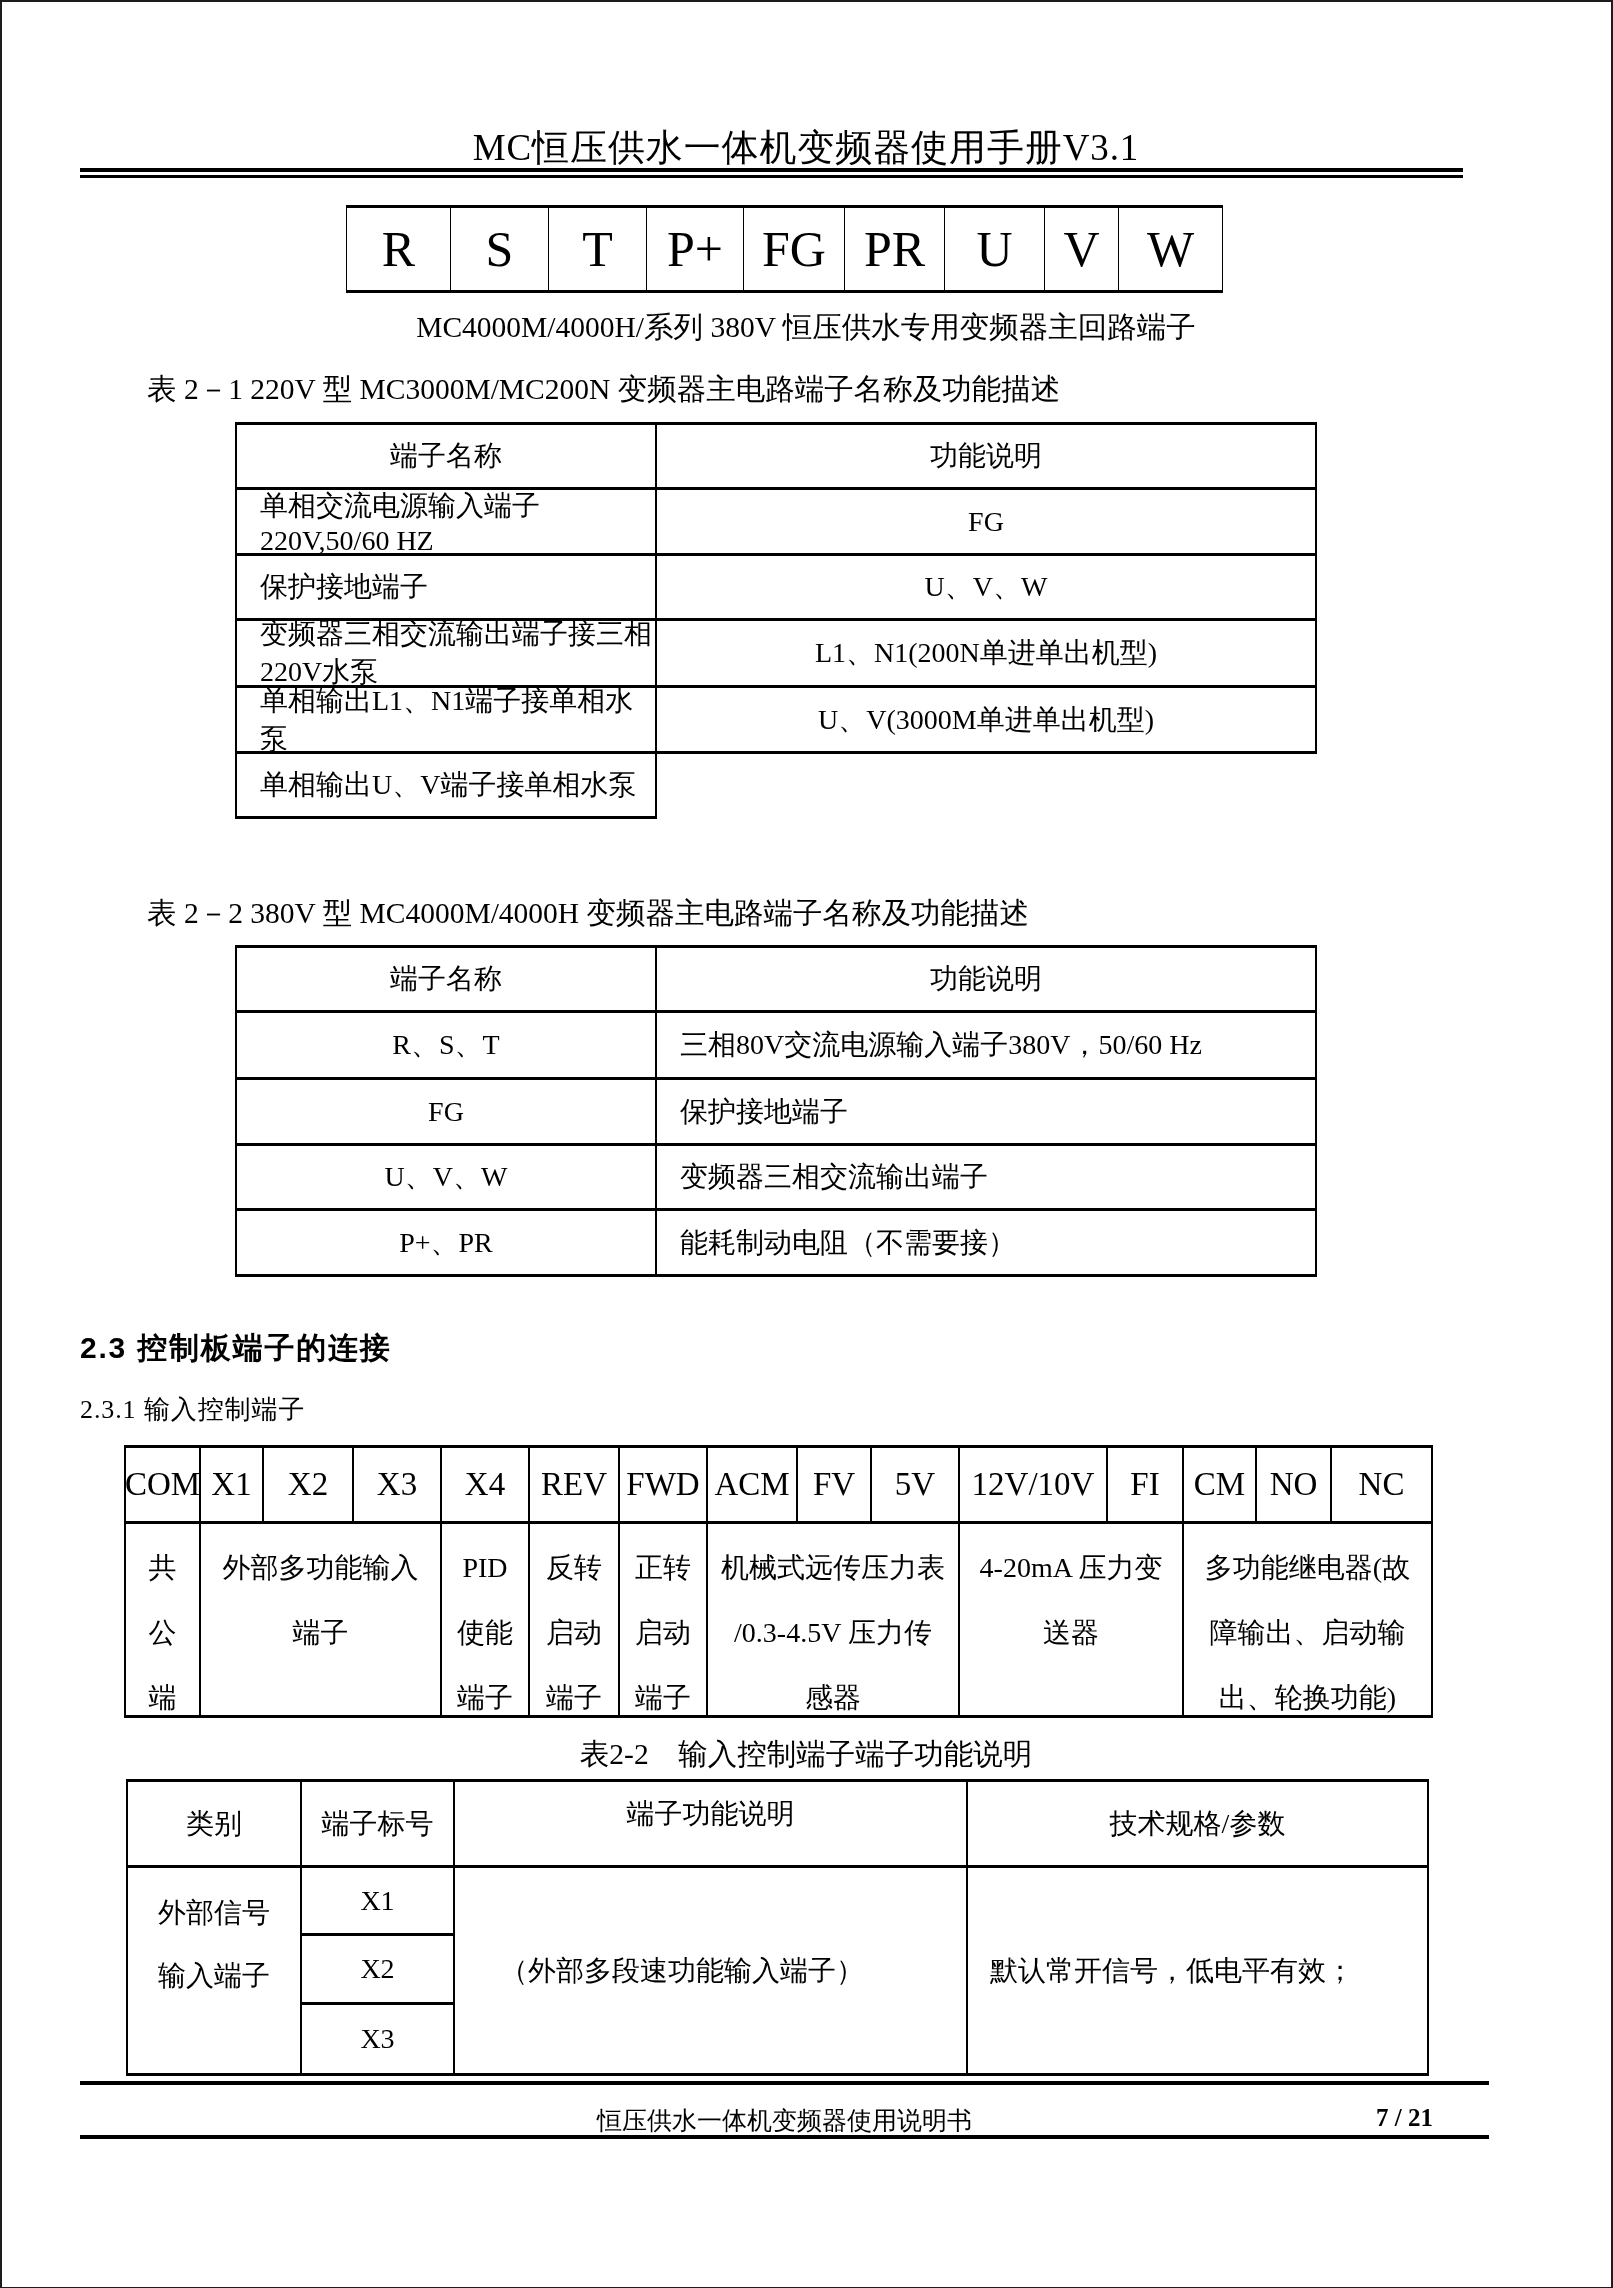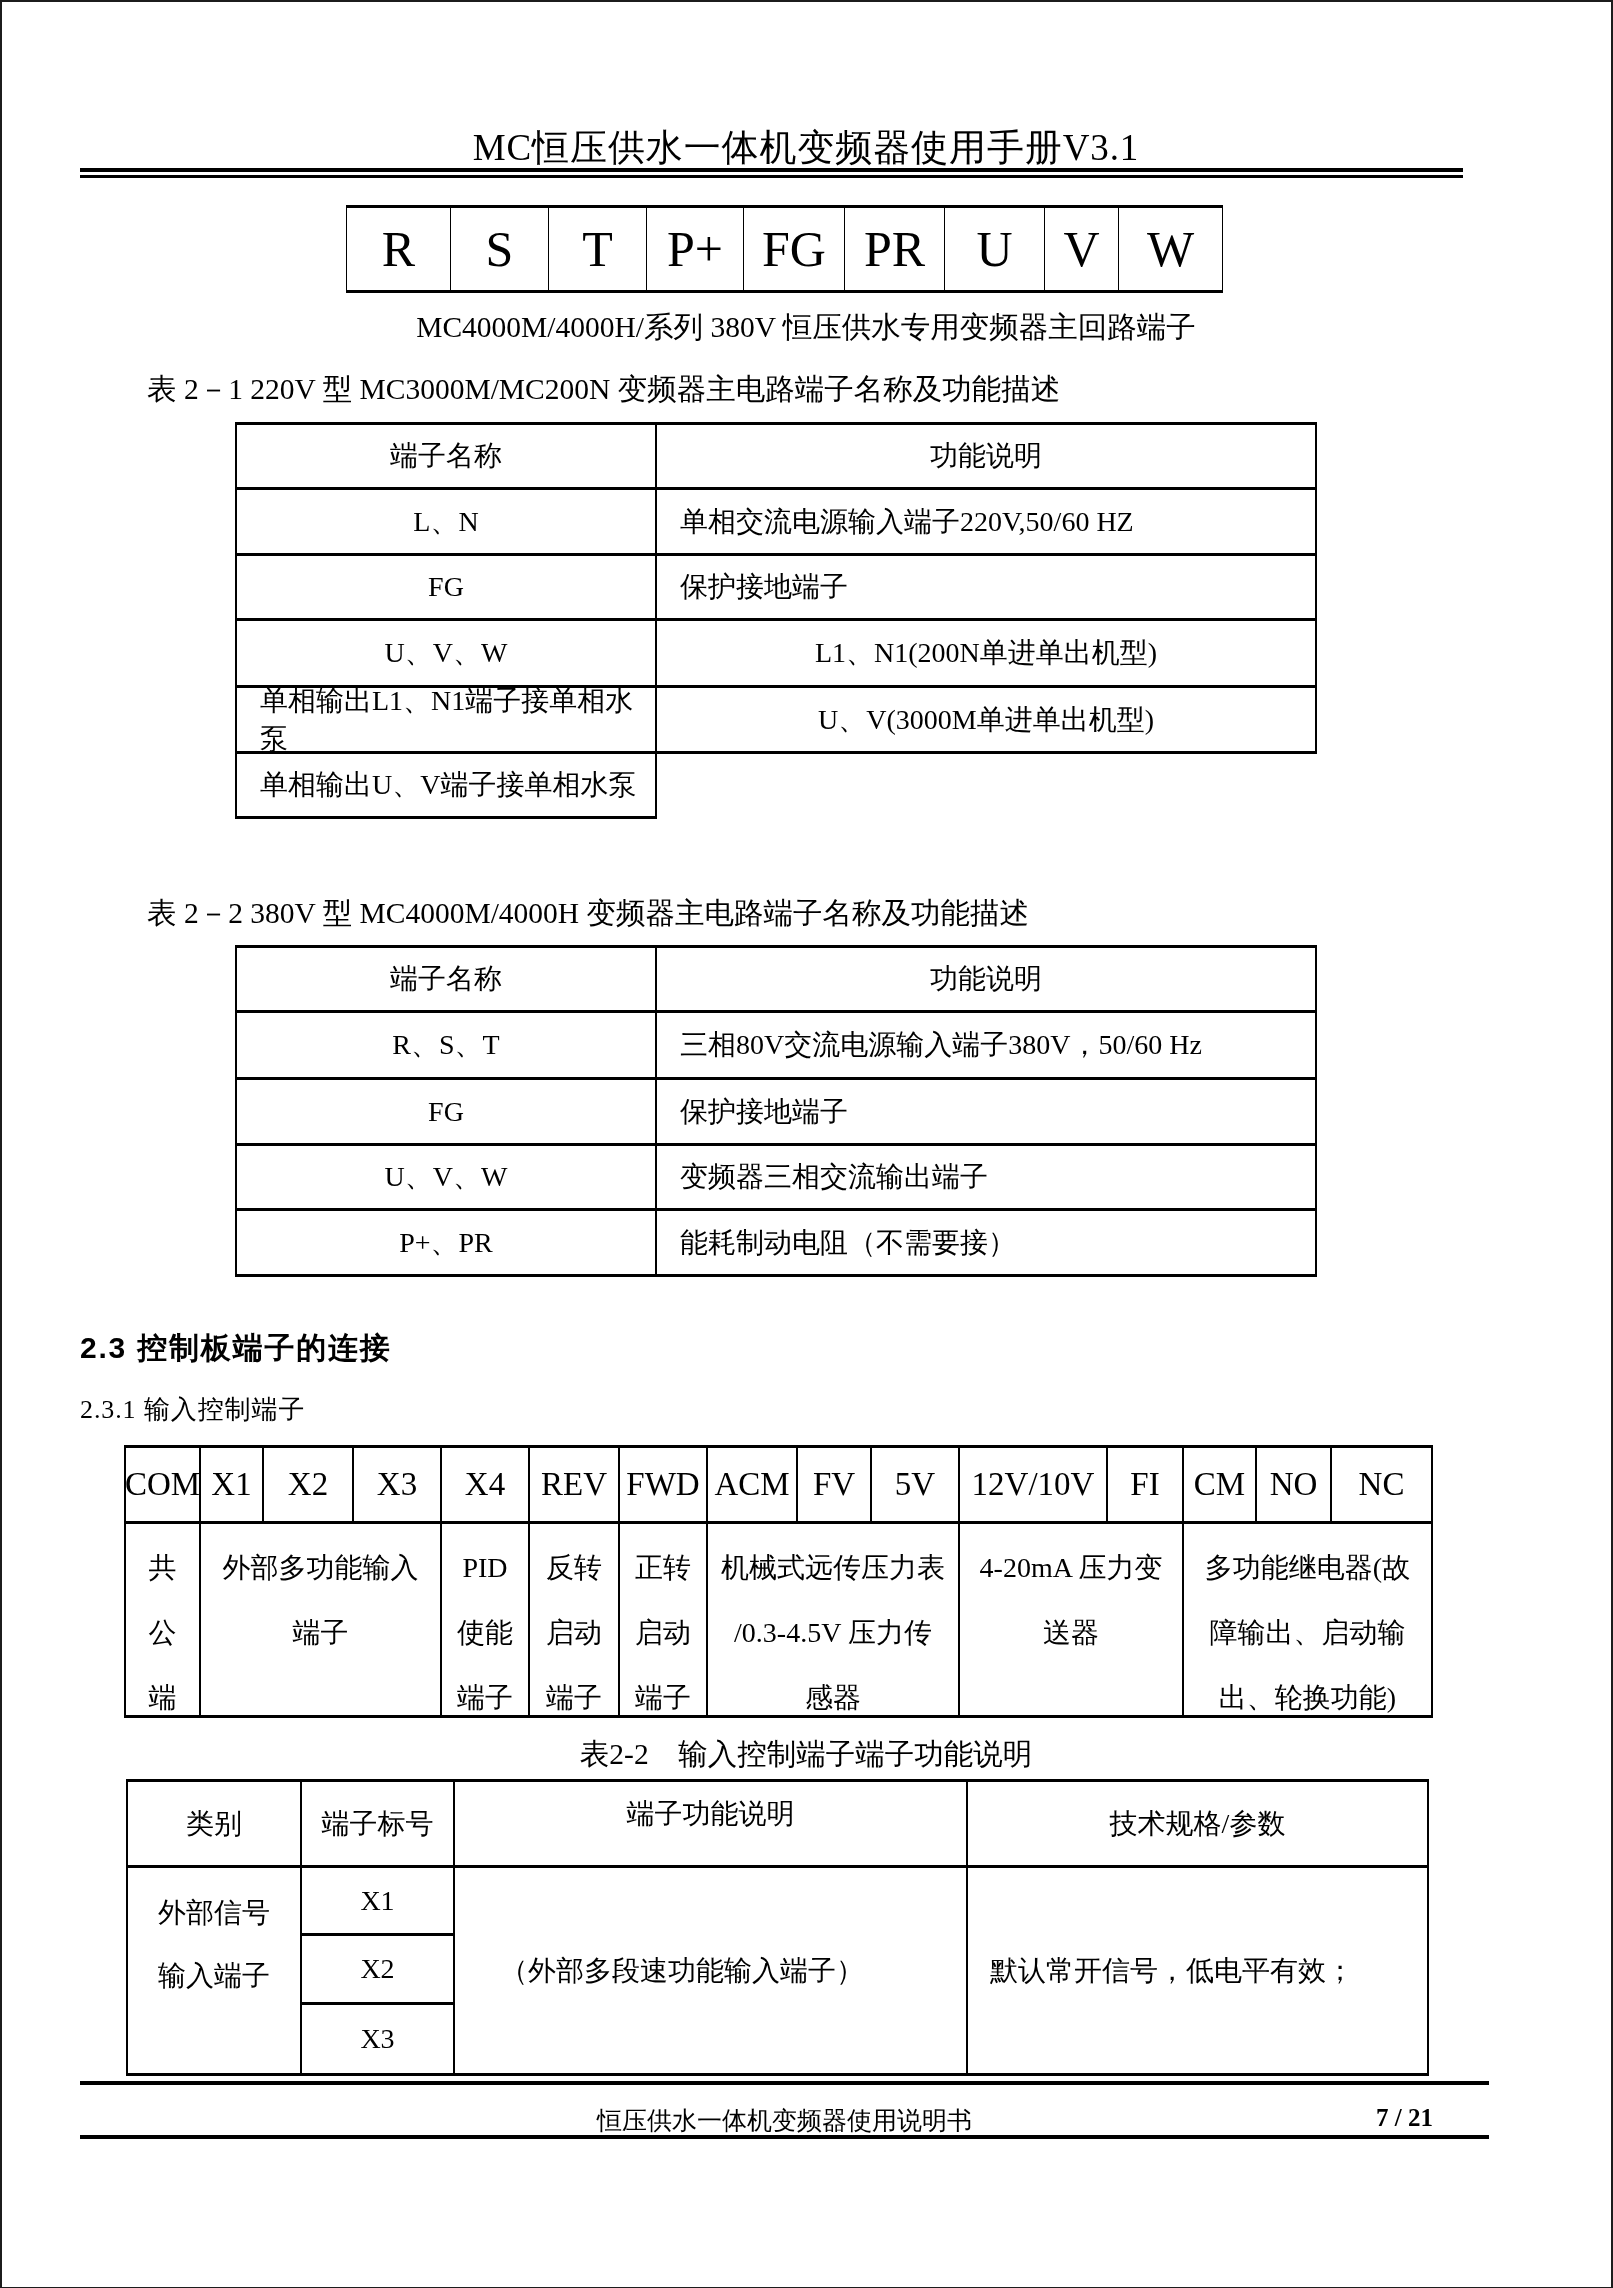--- a/index.html
+++ b/index.html
@@ -79,25 +79,25 @@
     <div>U</div>
     <div>V</div>
     <div>W</div>
   </div>
   <div class="abs center-line strip-caption">MC4000M/4000H/系列 380V 恒压供水专用变频器主回路端子</div>
 
   <div class="abs tbl-caption cap1">表 2－1 220V 型 MC3000M/MC200N 变频器主电路端子名称及功能描述</div>
   <div class="abs tbl t1">
     <div class="cc">端子名称</div>
     <div class="cc">功能说明</div>
-    <div class="cc">L、N</div>
     <div class="cl">单相交流电源输入端子220V,50/60 HZ</div>
     <div class="cc">FG</div>
     <div class="cl">保护接地端子</div>
     <div class="cc">U、V、W</div>
+    <div class="cl">变频器三相交流输出端子接三相 220V水泵</div>
     <div class="cc">L1、N1(200N单进单出机型)</div>
     <div class="cl">单相输出L1、N1端子接单相水泵</div>
     <div class="cc">U、V(3000M单进单出机型)</div>
     <div class="cl">单相输出U、V端子接单相水泵</div>
   </div>
 
   <div class="abs tbl-caption cap2">表 2－2 380V 型 MC4000M/4000H 变频器主电路端子名称及功能描述</div>
   <div class="abs tbl t2">
     <div class="cc">端子名称</div>
     <div class="cc">功能说明</div>

